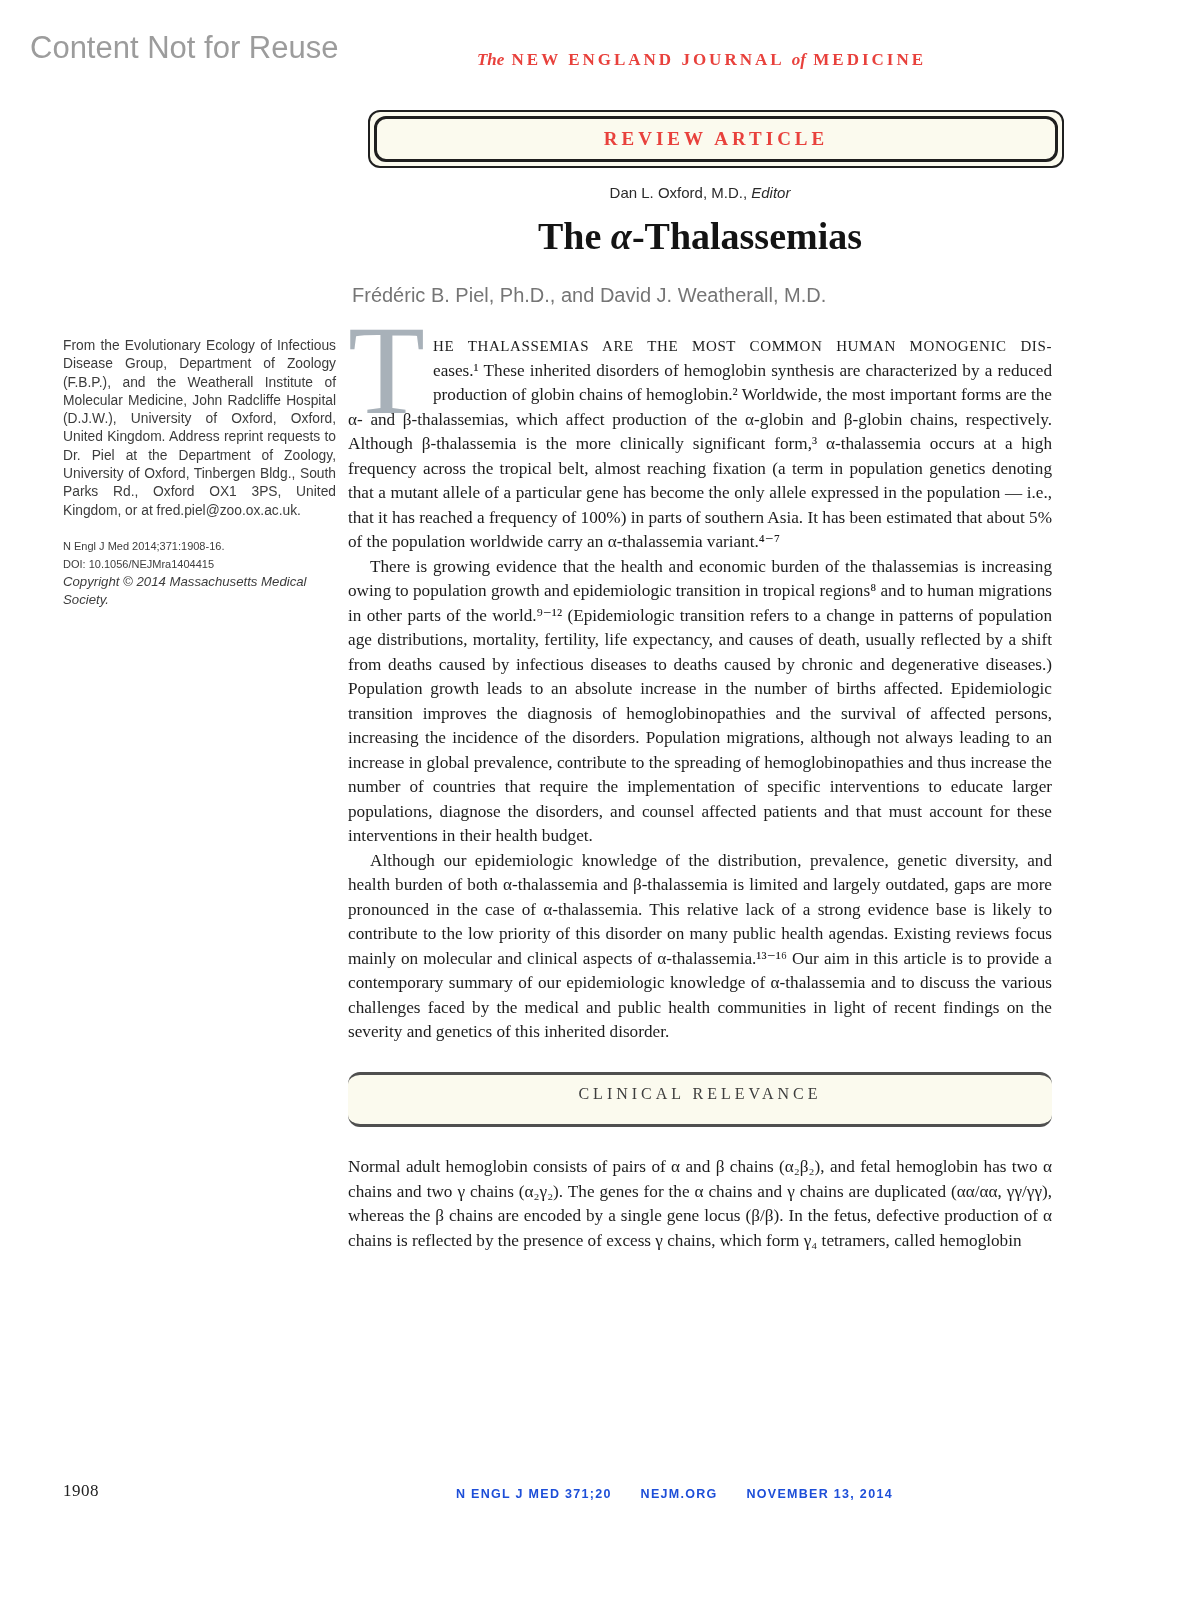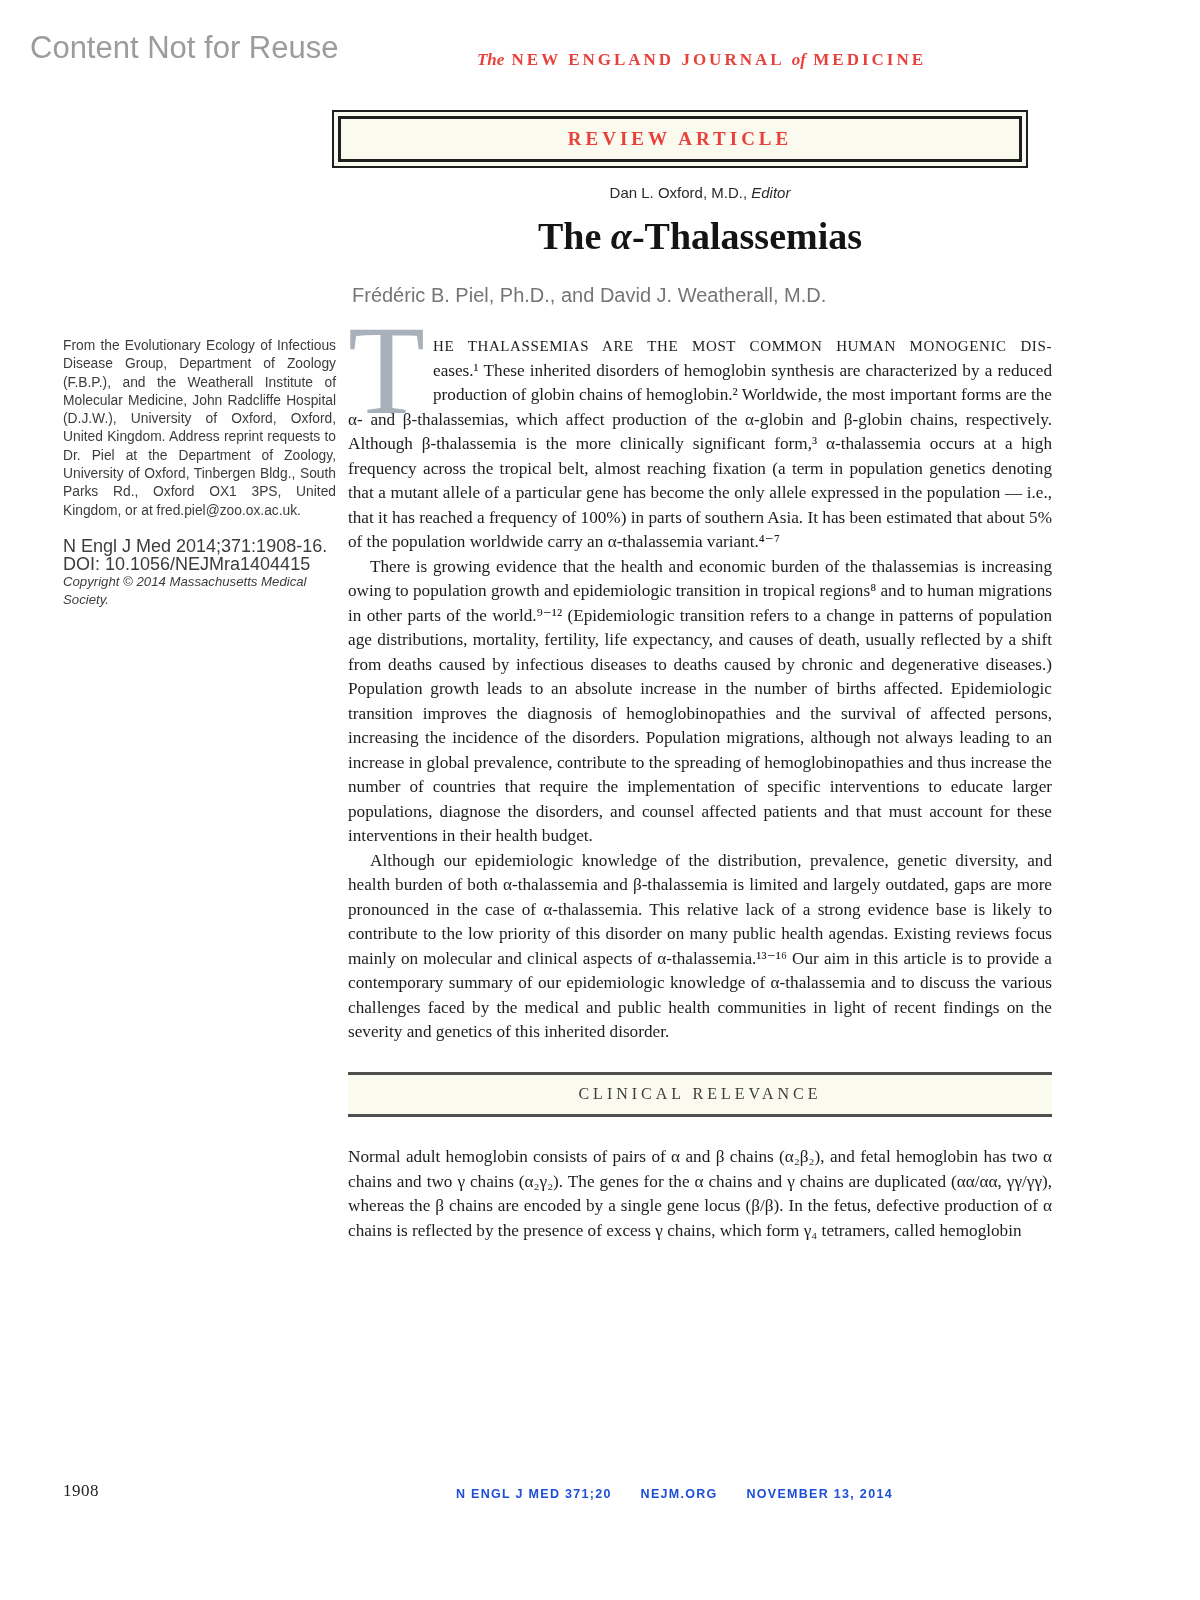--- a/index.html
+++ b/index.html
@@ -1,35 +1,35 @@
 <!DOCTYPE html>
 <html lang="en"><head>
 <meta charset="utf-8">
 <style>
-  * { margin:0; padding:0; box-sizing:border-box; }
+  * { margin:0; padding:0; box-sizing:border-box;border-radius:12px; }
   html,body { background:#ffffff; }
   .page {
     position:relative; width:1200px; height:1600px; background:#ffffff;
     font-family:"Liberation Serif","DejaVu Serif",serif; overflow:hidden;
   }
   
   .watermark {
     position:absolute; left:30px; top:30px;
     font-family:"Liberation Sans",sans-serif; font-size:31px; color:#9c9c9c;
   }
   
   .masthead {
     position:absolute; left:352px; top:50px; width:696px; text-align:center;
     color:#e8413c; font-size:17px; white-space:nowrap;
   }
   .mh-it { font-style:italic; font-weight:600; letter-spacing:0px; margin:0 3px; }
   .mh-caps { font-weight:700; letter-spacing:3px; }
   
   .banner-outer {
-    position:absolute; left:332px; top:110px; width:696px; height:58px;
+    position:absolute; left:368px; top:110px; width:696px; height:58px;
     border:2px solid #1f1f1f; background:#fbfaee; padding:4px;
   }
   .banner-inner {
     width:100%; height:100%; border:3px solid #1f1f1f; background:#fbfaee;
     display:flex; align-items:center; justify-content:center;
   }
   .banner-label {
     color:#e8413c; font-size:19px; font-weight:700; letter-spacing:4px;
   }
   
@@ -50,42 +50,42 @@
   
   .sidebar {
     position:absolute; left:63px; top:337px; width:273px;
     font-family:"Liberation Sans",sans-serif; color:#3c3c3c;
   }
   .affiliation {
     font-size:13.8px; line-height:18.3px; text-align:justify;
     hyphens:auto; -webkit-hyphens:auto;
   }
   .cite-block { margin-top:17px; }
-  .cite { font-size:18px; line-height:18px; }
+  .cite { font-size:11px; line-height:18px; }
   .copyright { font-style:italic; font-size:13.2px; }
   
   .main {
     position:absolute; left:348px; top:334px; width:704px;
     font-size:17.2px; line-height:24.5px; color:#1c1c1c; text-align:justify;
   }
   .main p { margin:0; }
   .para-indent { text-indent:22px; }
   .dropcap {
     float:left; width:78px; height:72px; position:relative; margin-right:7px;
   }
   .dropcap span {
     position:absolute; top:-26px; left:0; font-size:126px; line-height:1;
     color:#a8b1b9;
   }
   .lead-caps { font-size:15px; letter-spacing:.6px; word-spacing:8px; }
   
   .section-band {
     margin:27px 0 28px 0; background:#fbfaee;
     border-top:3px solid #4f4f4f; border-bottom:3px solid #4f4f4f;
-    text-align:center; padding:7px 0 8px 0;
+    text-align:center; padding:7px 0 18px 0;
   }
   .section-band-label {
     font-size:16px; color:#3d3d3d; letter-spacing:4px; font-weight:500;
   }
   
   .footer-page-number {
     position:absolute; left:63px; top:1481px; font-size:17px; color:#222222;
     letter-spacing:.5px;
   }
   .footer-center {

